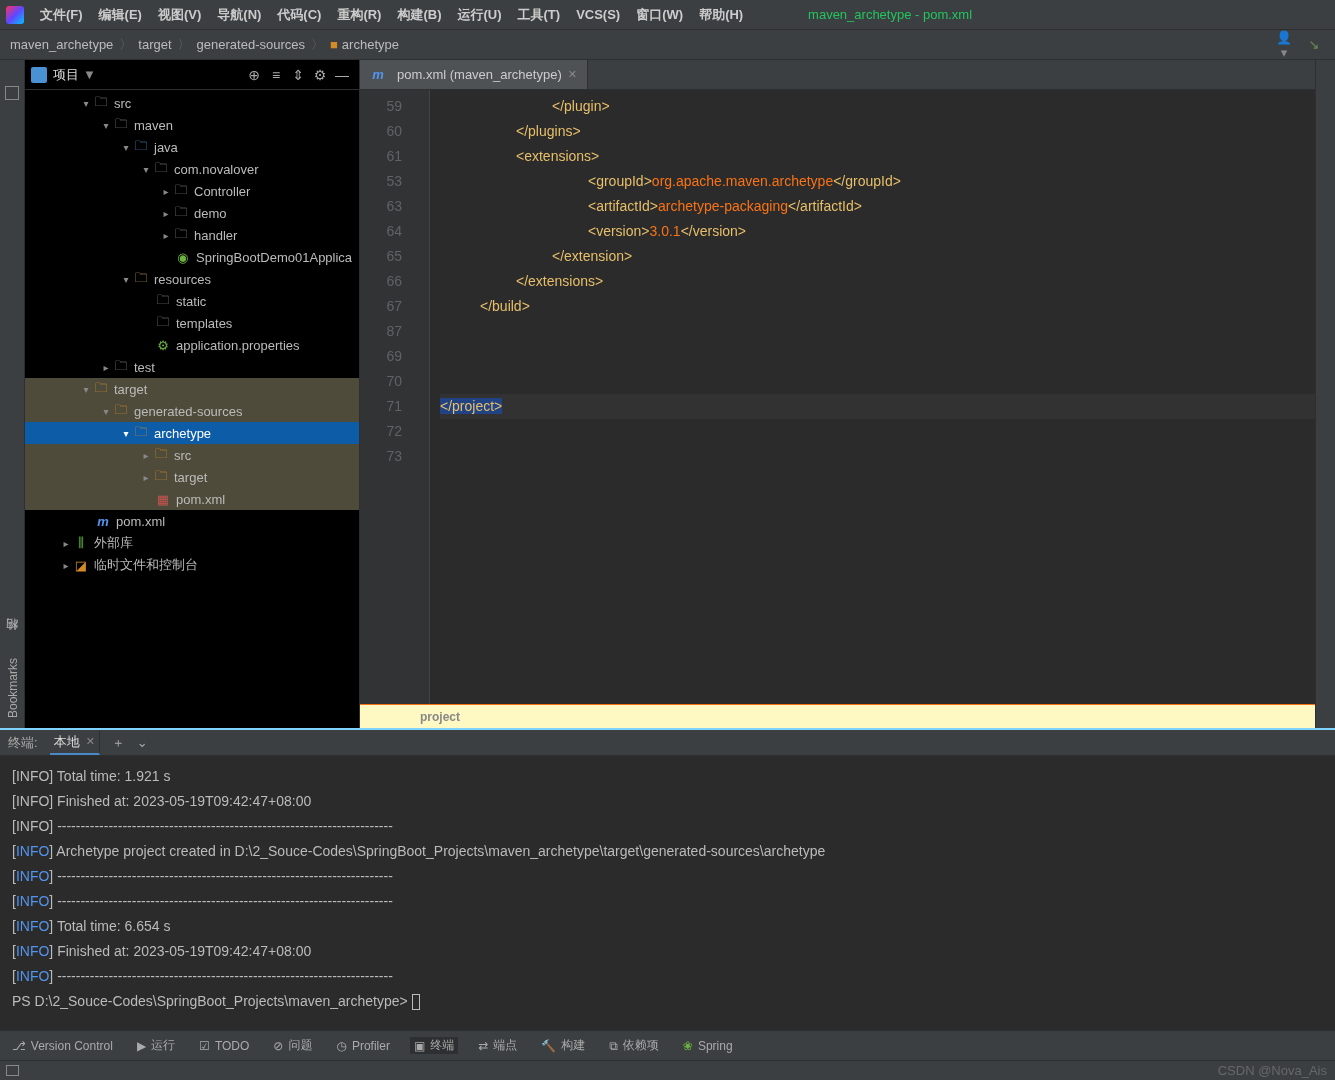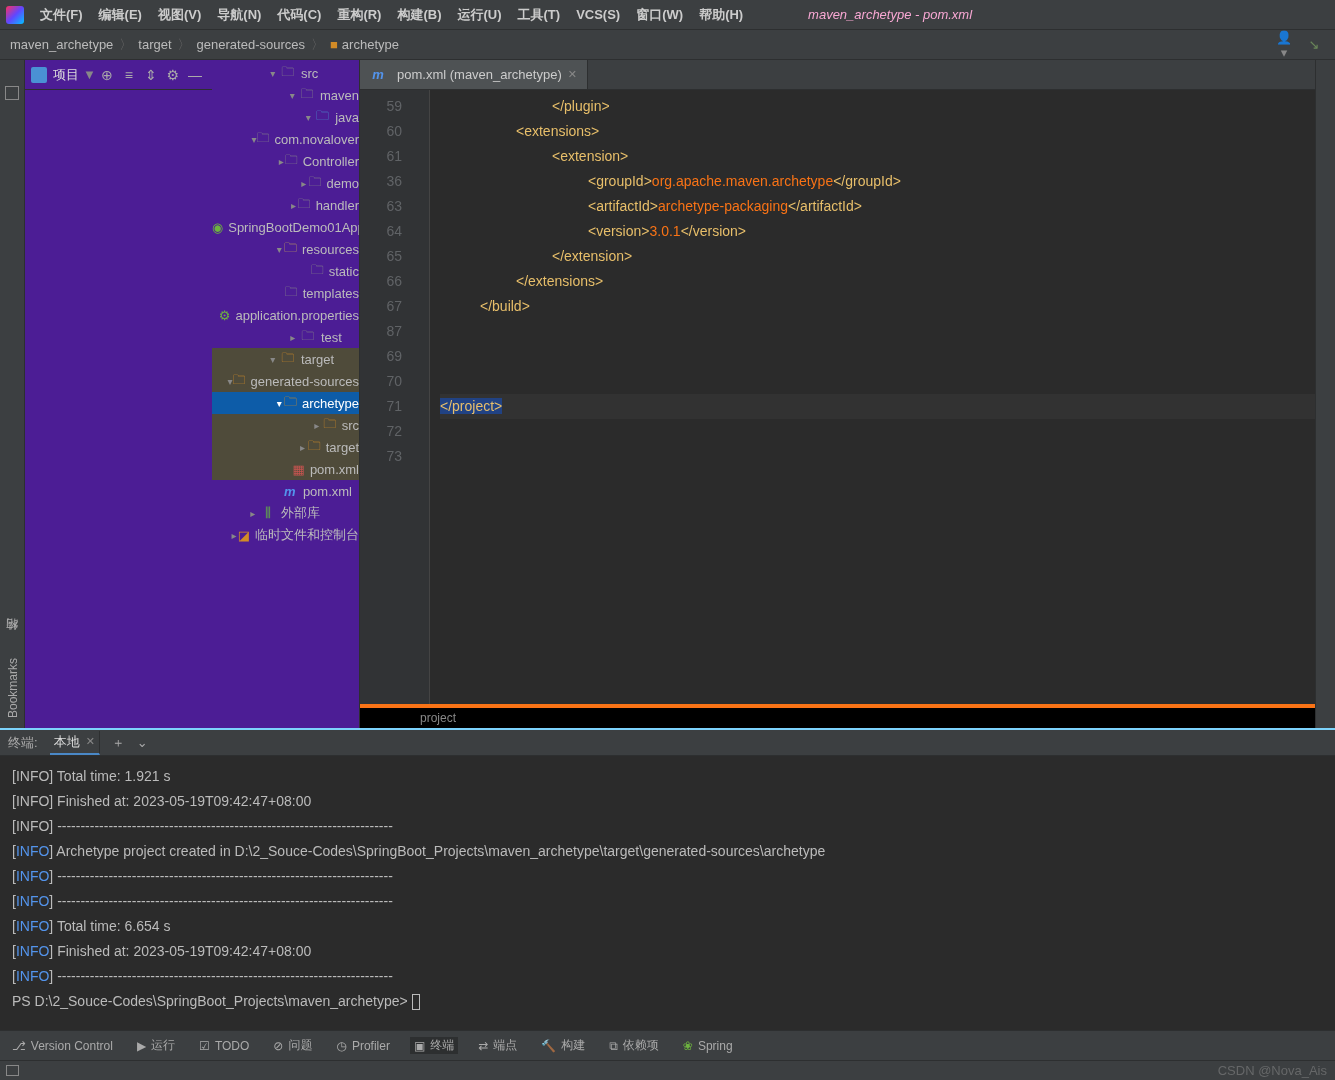--- a/index.html
+++ b/index.html
@@ -1,34 +1,34 @@
 <!DOCTYPE html>
 <html><head>
 <meta charset="utf-8">
 <style>
   * { margin: 0; padding: 0; box-sizing: border-box; font-family: "Microsoft YaHei", "Segoe UI", sans-serif; }
   body { background:#2b2b2b; color:#bbb; font-size:13px; width:1335px; height:1080px; overflow:hidden; display:flex; flex-direction:column; }
   .menubar { background:#3c3f41; display:flex; align-items:center; height:30px; padding:0 6px; border-bottom:1px solid #2d2f30; }
   .menubar .logo { width:18px; height:18px; background:linear-gradient(135deg, #fe315d 0%, #6146ff 50%, #00c4ff 100%); border-radius:3px; margin-right:8px; }
   .menubar .menu-item { padding:0 8px; color:#ccc; cursor:default;font-weight:bold; }
-  .menubar .title { margin-left:auto; margin-right:auto; color:#f9a8d4;font-style:italic; }
+  .menubar .title { margin-left:auto; margin-right:auto; color:#22c55e; }
   .menubar .right-pad { width:300px; }
 
   .breadcrumb { background:#3c3f41; display:flex; align-items:center; height:30px; padding:0 10px; border-bottom:1px solid #2d2f30; color:#bbb;}
   .breadcrumb .sep { color:#666; margin:0 6px; }
   .breadcrumb .folder-icon { color:#d28b26; margin-right:4px; }
   .breadcrumb .spacer { flex:1; }
   .breadcrumb .ricon { width:22px; text-align:center; color:#888; margin-left:8px;}
 
   .main { flex:1; display:flex; overflow:hidden; }
   .left-gutter { width:25px; background:#3c3f41; border-right:1px solid #2d2f30; display:flex; flex-direction:column; align-items:center; padding-top:6px; gap:20px;}
   .left-gutter .vtext { writing-mode:vertical-rl; transform:rotate(180deg); color:#aaa; font-size:12px;}
   .left-gutter .sqicon { width:14px; height:14px; border:1px solid #888;}
 
-  .project-panel { width:335px; background:#4c1d95; border-right:1px solid #2d2f30; display:flex; flex-direction:row;}
+  .project-panel { width:335px; background:#000000; border-right:1px solid #2d2f30; display:flex; flex-direction:column;}
   .project-header { height:30px; display:flex; align-items:center; padding:0 6px; border-bottom:1px solid #2d2f30;}
   .project-header .p-icon { width:16px; height:16px; background:#4a91d4; border-radius:2px; margin-right:6px;}
   .project-header .p-title { color:#ddd; }
   .project-header .p-drop { margin-left:4px; color:#888;}
   .project-header .p-spacer { flex:1; }
   .project-header .p-tool { width:22px; text-align:center; color:#aaa; font-size:14px;}
 
   .tree { flex:1; overflow:auto; padding-top:2px;}
   .tree-row { height:22px; display:flex; align-items:center; white-space:nowrap; color:#bbb;}
   .tree-row.selected { background:#0d5ca8; color:#fff;}
@@ -48,21 +48,21 @@
   .tab { display:flex; align-items:center; padding:0 10px; background:#4e5254; color:#ccc; border-right:1px solid #2d2f30; gap:6px;}
   .tab .close { color:#888; font-size:11px;}
   .editor { flex:1; display:flex; overflow:hidden; font-family:"JetBrains Mono","Consolas",monospace; font-size:14px;}
   .gutter { width:56px; background:#313335; color:#606366; text-align:right; padding:4px 14px 0 0; line-height:25px;}
   .fold-gutter { width:14px; background:#313335; border-right:1px solid #444;}
   .code { flex:1; padding:4px 0 0 10px; line-height:25px; color:#a9b7c6;}
   .t-tag{color:#e8bf6a;}
   .t-val{color:#f97316;}
   .code .line.current{background:#323232;}
   .code .cursor-box{background:#214283;}
-  .breadcrumb-bottom { height:24px; background:#000000; border-top:4px solid #f97316; display:flex; align-items:center; padding-left:60px; color:#888; font-size:12px;}
+  .breadcrumb-bottom { height:24px; background:#fef9c3; border-top:1px solid #f97316; display:flex; align-items:center; padding-left:60px; color:#888; font-size:12px;font-weight:bold;}
 
   .right-gutter{ width:20px; background:#3c3f41; border-left:1px solid #2d2f30;}
 
   .terminal-panel { height:302px; background:#2b2b2b; border-top:2px solid #7dd3fc; display:flex; flex-direction:column;}
   .term-header { height:26px; background:#3c3f41; display:flex; align-items:center; padding:0 8px; border-bottom:1px solid #2d2f30; gap:12px;}
   .term-header .label{color:#aaa;}
   .term-header .tab{background:transparent; padding:0 4px; border-bottom:2px solid #4a88c7; color:#ddd; height:24px;}
   .term-header .plus{color:#aaa;}
   .term-body{ flex:1; padding:8px 12px; font-family:"JetBrains Mono","Consolas",monospace; font-size:14px; line-height:25px; color:#bbb; overflow:hidden;}
   .term-body .br{color:#bbb;}
@@ -274,38 +274,38 @@
         <span class="icon mav">m</span>
         <span>pom.xml (maven_archetype)</span>
         <span class="close">✕</span>
       </div>
     </div>
     <div class="editor">
       <div class="gutter">
         <div>59</div>
           <div>60</div>
           <div>61</div>
-          <div>36</div>
+          <div>53</div>
           <div>63</div>
           <div>64</div>
           <div>65</div>
           <div>66</div>
           <div>67</div>
           <div>87</div>
           <div>69</div>
           <div>70</div>
           <div>71</div>
           <div>72</div>
           <div>73</div>
       </div>
       <div class="fold-gutter"></div>
       <div class="code">
         <div class="line"><span style="display:inline-block;width:112px"></span><span class="t-tag">&lt;/plugin&gt;</span></div>
+        <div class="line"><span style="display:inline-block;width:76px"></span><span class="t-tag">&lt;/plugins&gt;</span></div>
         <div class="line"><span style="display:inline-block;width:76px"></span><span class="t-tag">&lt;extensions&gt;</span></div>
-        <div class="line"><span style="display:inline-block;width:112px"></span><span class="t-tag">&lt;extension&gt;</span></div>
         <div class="line"><span style="display:inline-block;width:148px"></span><span class="t-tag">&lt;groupId&gt;</span><span class="t-val">org.apache.maven.archetype</span><span class="t-tag">&lt;/groupId&gt;</span></div>
         <div class="line"><span style="display:inline-block;width:148px"></span><span class="t-tag">&lt;artifactId&gt;</span><span class="t-val">archetype-packaging</span><span class="t-tag">&lt;/artifactId&gt;</span></div>
         <div class="line"><span style="display:inline-block;width:148px"></span><span class="t-tag">&lt;version&gt;</span><span class="t-val">3.0.1</span><span class="t-tag">&lt;/version&gt;</span></div>
         <div class="line"><span style="display:inline-block;width:112px"></span><span class="t-tag">&lt;/extension&gt;</span></div>
         <div class="line"><span style="display:inline-block;width:76px"></span><span class="t-tag">&lt;/extensions&gt;</span></div>
         <div class="line"><span style="display:inline-block;width:40px"></span><span class="t-tag">&lt;/build&gt;</span></div>
         <div class="line">&nbsp;</div>
         <div class="line">&nbsp;</div>
         <div class="line">&nbsp;</div>
         <div class="line current"><span class="t-tag cursor-box">&lt;/project&gt;</span></div>

